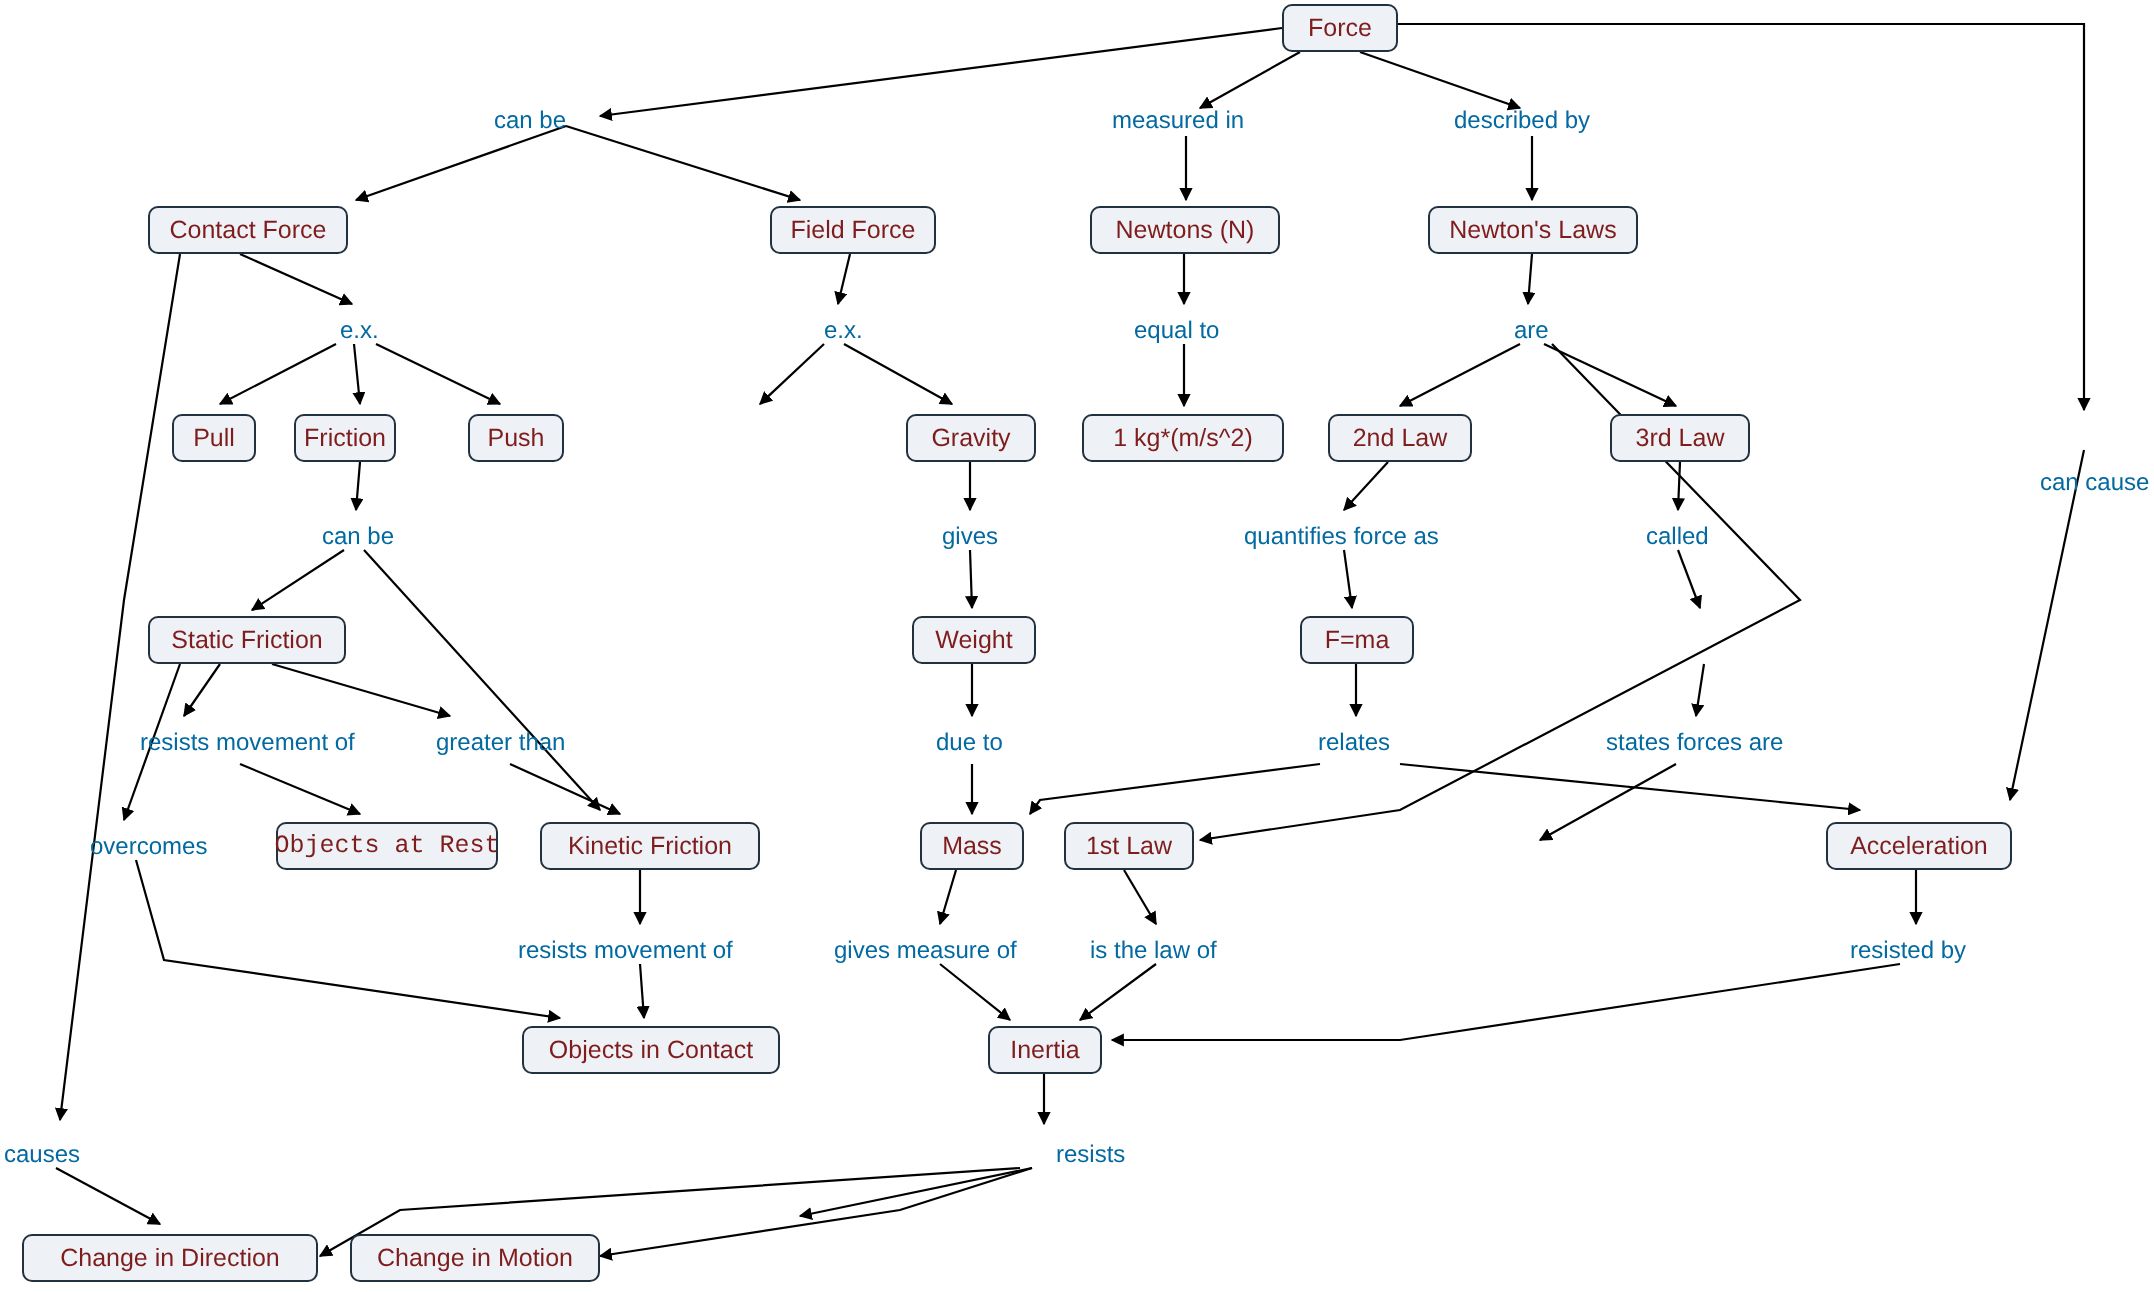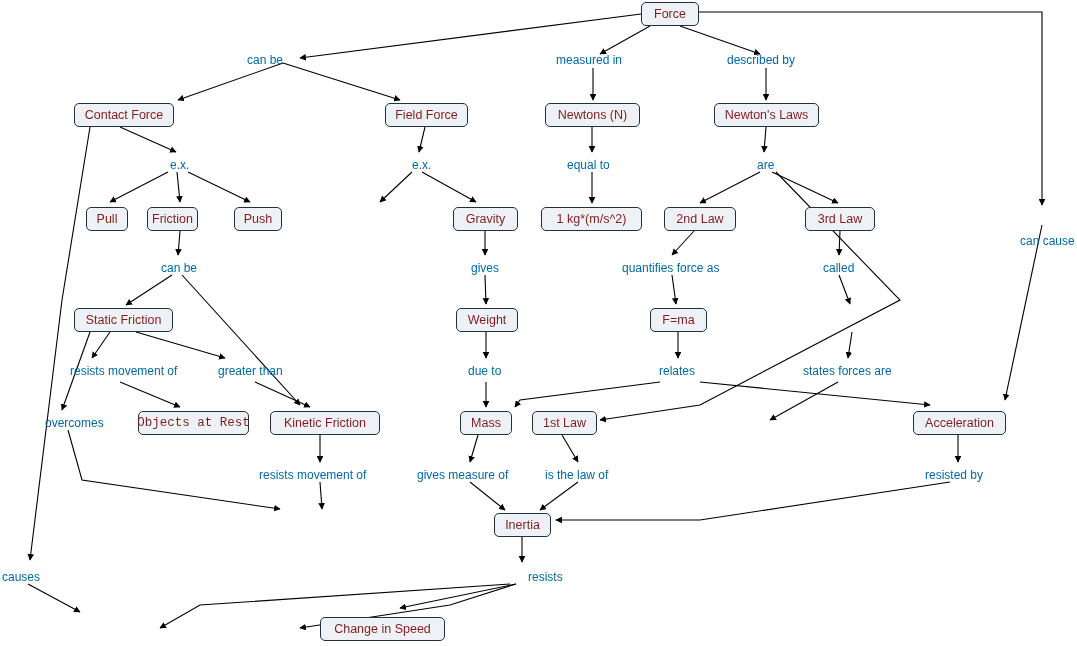--- a/index.html
+++ b/index.html
@@ -202,26 +202,32 @@
   <div class="node" style="left:460px; top:411px; width:52px;">
       <span>Mass</span>
     </div>
   <div class="node" style="left:532px; top:411px; width:65px;">
       <span>1st Law</span>
     </div>
   <div class="node" style="left:913px; top:411px; width:93px;">
       <span>Acceleration</span>
     </div>
 
+  <div class="node" style="left:261px; top:513px; width:129px;">
+      <span>Objects in Contact</span>
+    </div>
   <div class="node" style="left:494px; top:513px; width:57px;">
       <span>Inertia</span>
     </div>
 
-  <div class="node" style="left:320px; top:617px; width:125px;">
-      <span>Change in Speed</span>
+  <div class="node" style="left:11px; top:617px; width:148px;">
+      <span>Change in Direction</span>
+    </div>
+  <div class="node" style="left:175px; top:617px; width:125px;">
+      <span>Change in Motion</span>
     </div>
 
   <div class="elabel" style="left:247px; top:54px;">can be</div>
   <div class="elabel" style="left:556px; top:54px;">measured in</div>
   <div class="elabel" style="left:727px; top:54px;">described by</div>
   <div class="elabel" style="left:1020px; top:211px;margin-top:24px;">can cause</div>
   <div class="elabel" style="left:170px; top:159px;">e.x.</div>
   <div class="elabel" style="left:412px; top:159px;">e.x.</div>
   <div class="elabel" style="left:567px; top:159px;">equal to</div>
   <div class="elabel" style="left:757px; top:159px;">are</div>

